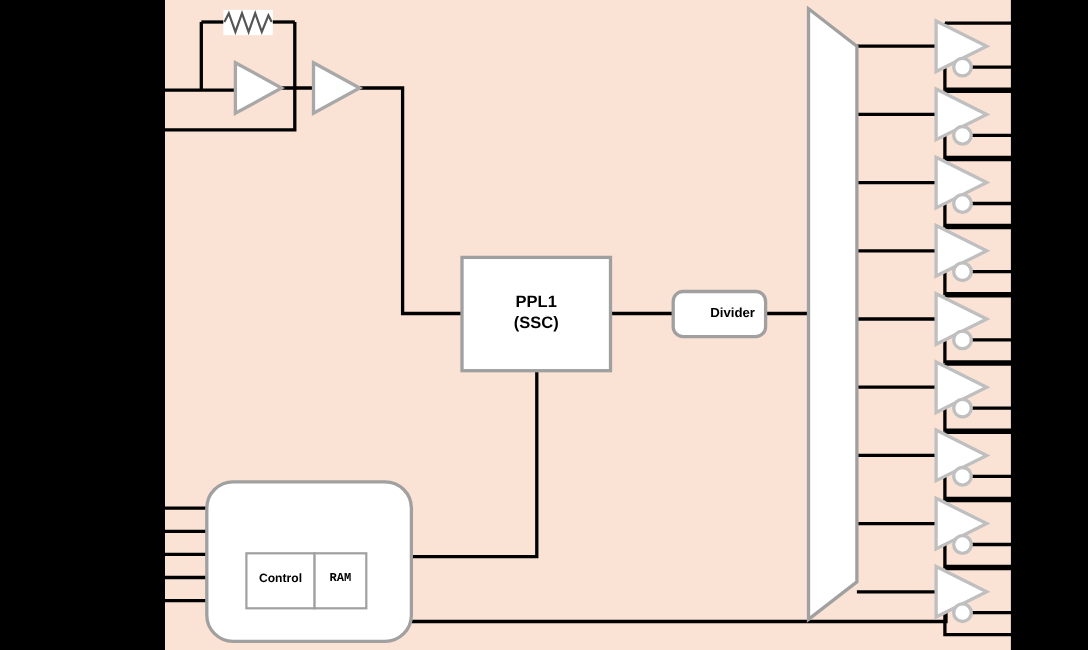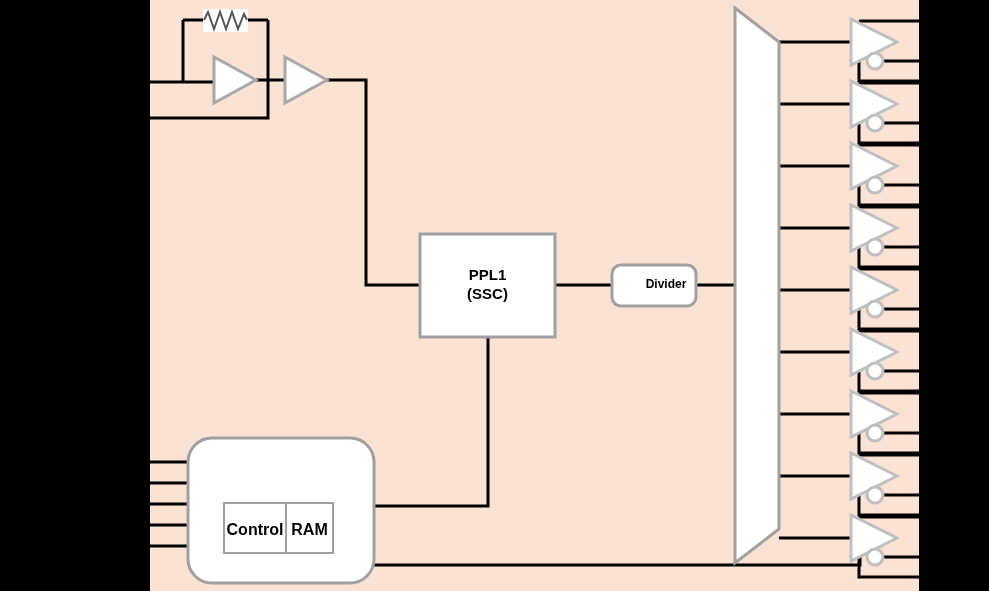--- a/index.html
+++ b/index.html
@@ -6,21 +6,21 @@
   body{width:989px;height:591px;overflow:hidden;
        font-family:"Liberation Sans","DejaVu Sans",sans-serif;}
   #stage{position:relative;width:989px;height:591px;background:#000;}
   #chip{position:absolute;left:150px;top:0px;width:769px;height:591px;
         background:#fae2d5;}
   svg.layer{position:absolute;left:0;top:0;width:989px;height:591px;overflow:visible;}
   .lbl{position:absolute;color:#000;font-weight:bold;text-align:center;
        line-height:1.25;white-space:nowrap;pointer-events:none;}
   .t15{font-size:15px;}
   .t14{font-size:12px;margin-left:12px;}
-  .t13{font-size:16px;}
+  .t13{font-size:11px;}
 </style>
 </head>
 <body>
 
 <div id="stage">
 
   <div id="chip"></div>
 
   <svg class="layer" viewBox="0 0 989 591">
     <g stroke="#000" stroke-width="3" fill="none" stroke-linecap="butt">
@@ -128,15 +128,15 @@
   <div class="lbl t15" style="left:420px;top:266px;width:135px;">
     <span>PPL1</span><br>
     <span>(SSC)</span>
   </div>
 
   <div class="lbl t14" style="left:612px;top:277px;width:84px;">Divider</div>
 
 
   <div class="lbl t13" style="left:224px;top:520px;width:62px;">Control</div>
 
-  <div class="lbl t13" style="left:286px;top:520px;width:47px;">RAM</div>
+  <div class="lbl t13" style="left:286px;top:520px;width:47px;font-family:Liberation Mono, monospace;">RAM</div>
 
 </div>
 
 </body></html>

